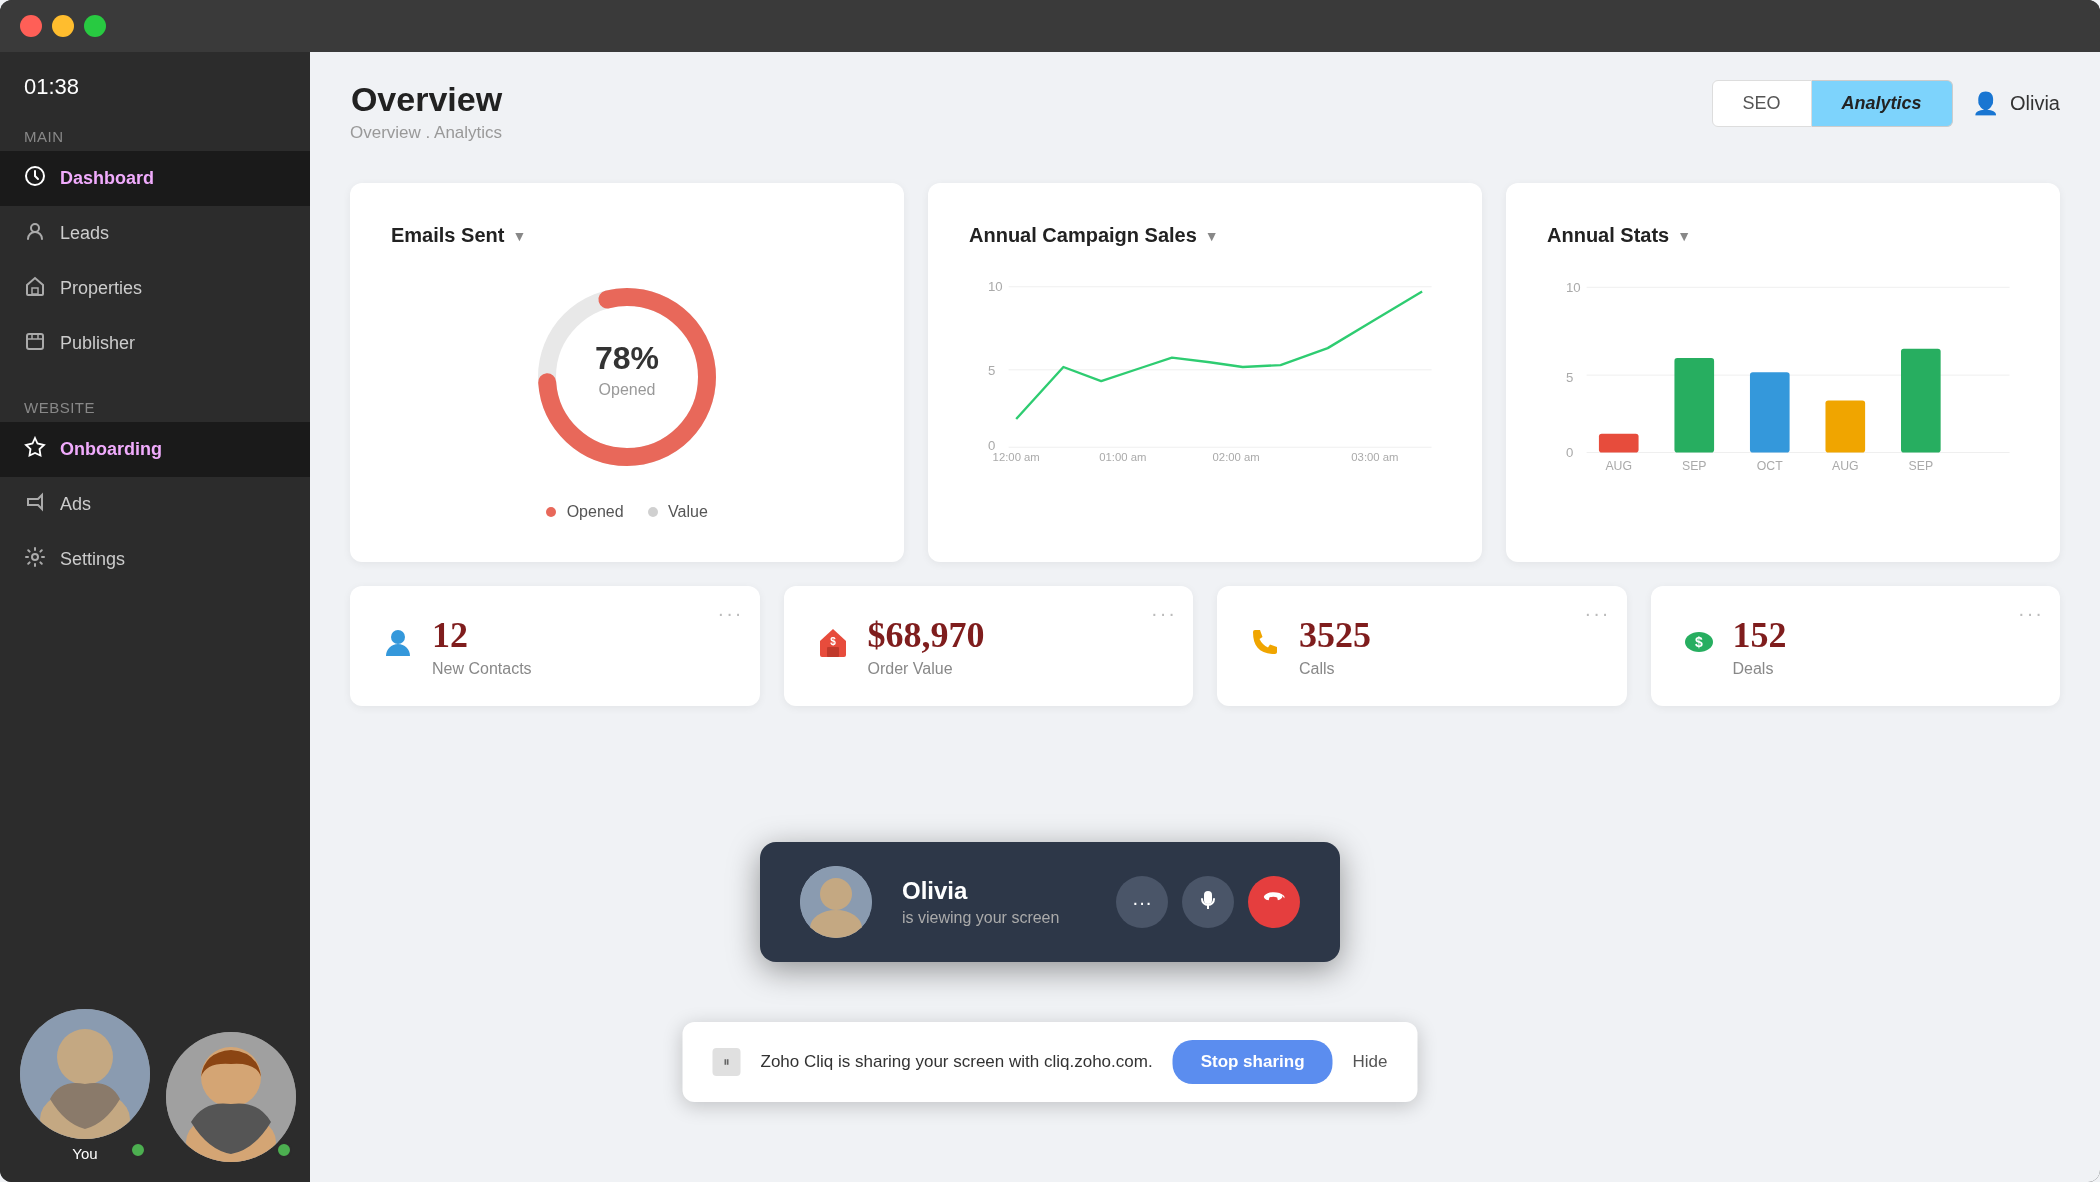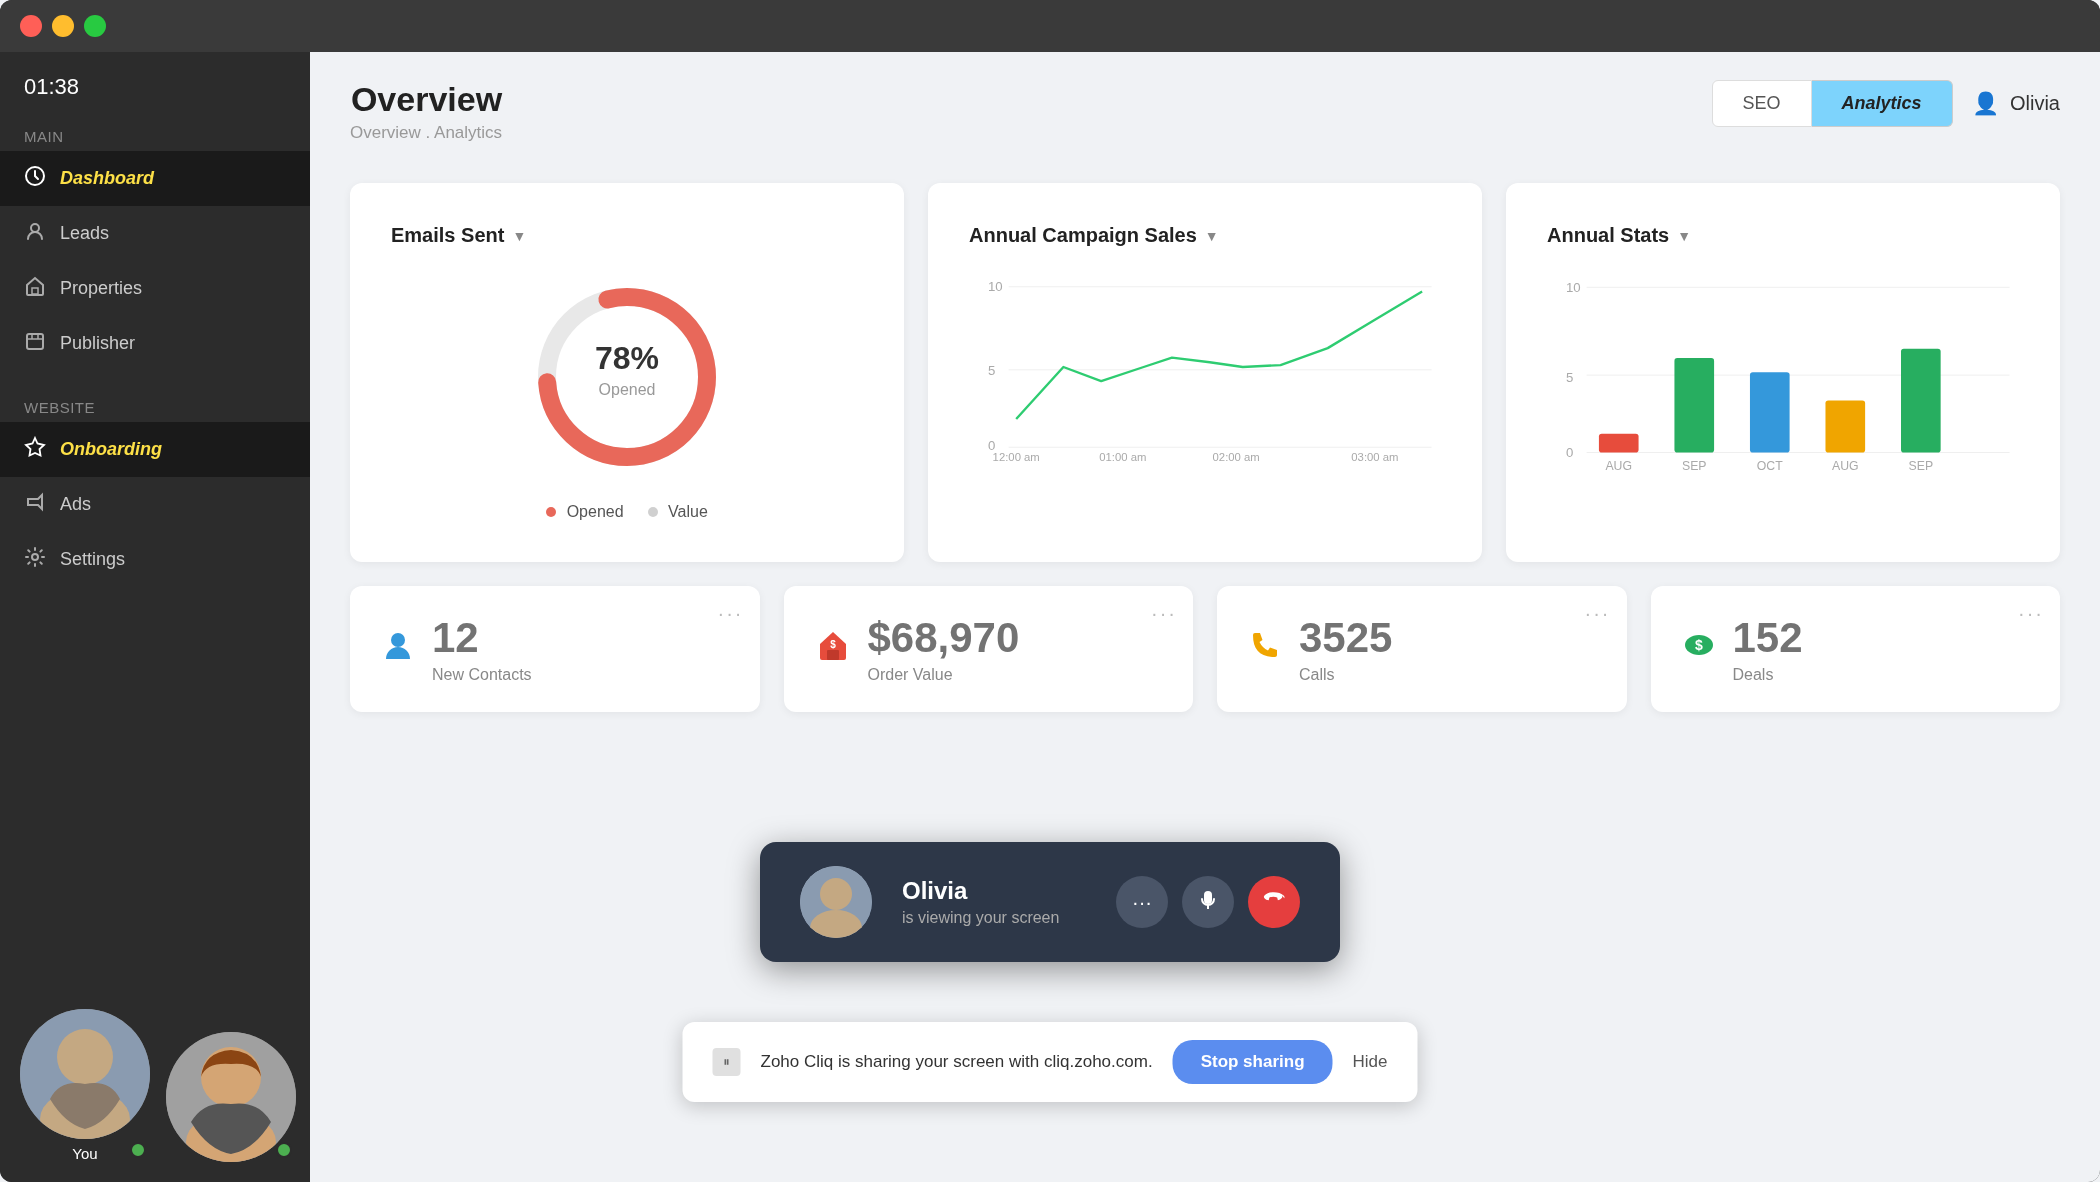--- a/index.html
+++ b/index.html
@@ -14,21 +14,21 @@
     .tl-green { background: #28ca41; }
 
     
     .app-container { display: flex; height: calc(1182px - 52px); }
 
     
     .sidebar { width: 310px; background: #2c2c2c; color: #fff; display: flex; flex-direction: column; padding: 0; flex-shrink: 0; }
     .sidebar-time { padding: 22px 24px 18px; font-size: 22px; color: #fff; font-weight: 500; }
     .sidebar-section-label { font-size: 15px; color: #888; padding: 10px 24px 6px; letter-spacing: 0.5px; }
     .sidebar-item { display: flex; align-items: center; gap: 14px; padding: 14px 24px; cursor: pointer; font-size: 18px; color: #ccc; border-radius: 0; transition: background 0.2s; }
-    .sidebar-item.active { background: #1a1a1a; color: #fde047; font-weight: 600; font-style: italic; }
+    .sidebar-item.active { background: #1a1a1a; color: #f0abfc; font-weight: 600; }
     .sidebar-item .icon { font-size: 20px; }
     .sidebar-bottom { margin-top: auto; padding: 20px; display: flex; gap: 16px; align-items: flex-end; }
     .avatar-container { position: relative; }
     .avatar-you { background: linear-gradient(135deg, #a8b5c8, #7a8fa8); }
     .avatar-other { background: linear-gradient(135deg, #c8b5a8, #a87a6a); }
     .avatar-label { text-align: center; font-size: 15px; color: #fff; margin-top: 6px; }
     .online-dot { width: 16px; height: 16px; background: #4caf50; border-radius: 50%; position: absolute; bottom: 4px; right: 4px; border: 2px solid #2c2c2c; }
 
     
     .main-content { flex: 1; background: #f0f2f5; overflow: auto; }
@@ -61,21 +61,21 @@
 
     
     .line-chart-container { width: 100%; height: 200px; position: relative; }
 
     
     .bar-chart-container { width: 100%; height: 200px; }
 
     
     .stats-grid { display: grid; grid-template-columns: 1fr 1fr 1fr 1fr; gap: 24px; padding: 0 40px 24px; }
     .stat-card { background: #fff; border-radius: 12px; padding: 28px 30px; box-shadow: 0 2px 8px rgba(0,0,0,0.06); display: flex; align-items: center; gap: 20px; position: relative; }
-    .stat-value { font-size: 42px; font-weight: 700; color: #737373; }
+    .stat-value { font-size: 36px; font-weight: 700; color: #7f1d1d; font-family: Liberation Serif, serif; }
     .stat-label { font-size: 16px; color: #888; margin-top: 4px; }
     .stat-dots { position: absolute; top: 16px; right: 16px; color: #bbb; font-size: 20px; letter-spacing: 2px; }
 
     
     .call-overlay { position: absolute; bottom: 220px; left: 50%; transform: translateX(-50%); background: #2d3748; border-radius: 16px; padding: 24px 40px; display: flex; align-items: center; gap: 30px; box-shadow: 0 8px 32px rgba(0,0,0,0.4); z-index: 100; min-width: 580px; }
     .call-avatar { width: 72px; height: 72px; border-radius: 50%; background: linear-gradient(135deg, #a8b5c8, #7a8fa8); overflow: hidden; flex-shrink: 0; }
     .call-info { flex: 1; }
     .call-name { font-size: 24px; font-weight: 700; color: #fff; }
     .call-status { font-size: 16px; color: #aaa; margin-top: 4px; }
     .call-actions { display: flex; gap: 14px; }

